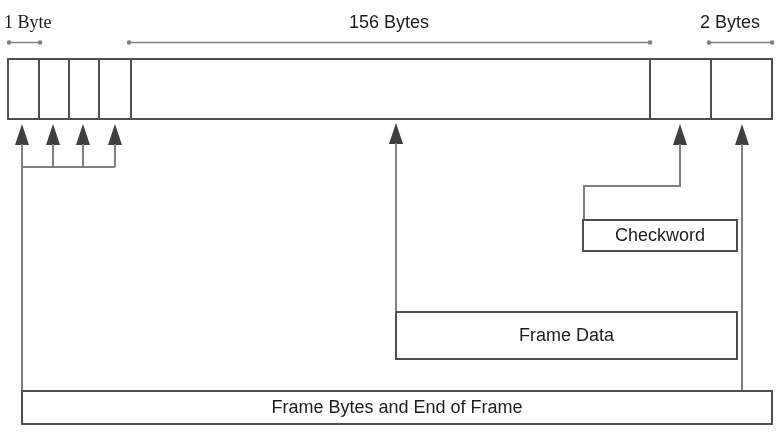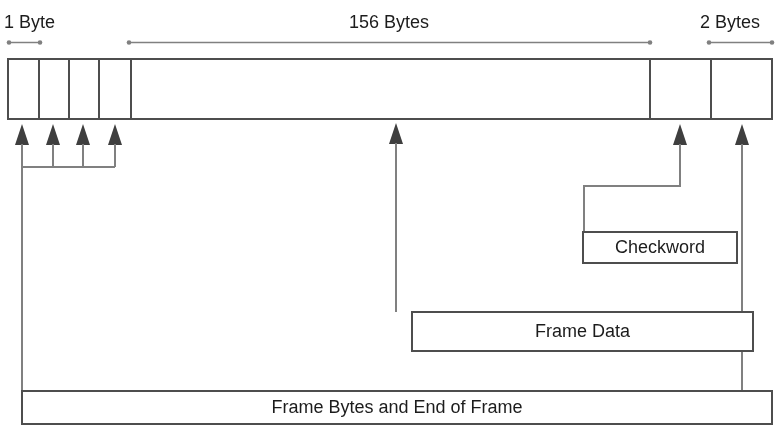--- a/index.html
+++ b/index.html
@@ -55,21 +55,21 @@
   svg .line{stroke:var(--connector-line);stroke-width:2;fill:none;}
   svg .mline{stroke:var(--connector-line);stroke-width:1.5;fill:none;}
   svg .dot{fill:var(--connector-line);stroke:none;}
   svg .head{fill:var(--arrow);stroke:none;}
 </style>
 </head>
 <body>
 
 <div class="canvas">
 
-  <div class="size-label" style="left:4px;">1 Byte</div>
+  <div class="size-label" style="left:4px;font-family:Liberation Serif, serif;">1 Byte</div>
   <div class="size-label centered" style="left:389px;">156 Bytes</div>
   <div class="size-label centered" style="left:730px;">2 Bytes</div>
 
   <div class="frame-rect"></div>
   <div class="cell-divider" style="left:38px;"></div>
   <div class="cell-divider" style="left:68px;"></div>
   <div class="cell-divider" style="left:98px;"></div>
   <div class="cell-divider" style="left:130px;"></div>
   <div class="cell-divider" style="left:649px;"></div>
   <div class="cell-divider" style="left:710px;"></div>
@@ -113,25 +113,25 @@
       <polygon class="head" points="680,124 687,145 673,145"></polygon>
       <polyline class="line" points="680,144 680,186 584,186 584,232"></polyline>
     </g>
 
     <g>
       <polygon class="head" points="742,124 749,145 735,145"></polygon>
       <line class="line" x1="742" y1="144" x2="742" y2="391"></line>
     </g>
   </svg>
 
-  <div class="label-box" style="left:582px;top:231px;width:156px;height:33px;">
+  <div class="label-box" style="left:582px;top:219px;width:156px;height:33px;">
     <span>Checkword</span>
   </div>
 
-  <div class="label-box" style="left:395px;top:311px;width:343px;height:41px;margin-left:16px;">
+  <div class="label-box" style="left:395px;top:311px;width:343px;height:49px;">
     <span>Frame Data</span>
   </div>
 
   <div class="label-box" style="left:21px;top:390px;width:752px;height:35px;">
     <span>Frame Bytes and End of Frame</span>
   </div>
 
 </div>
 
 </body></html>

